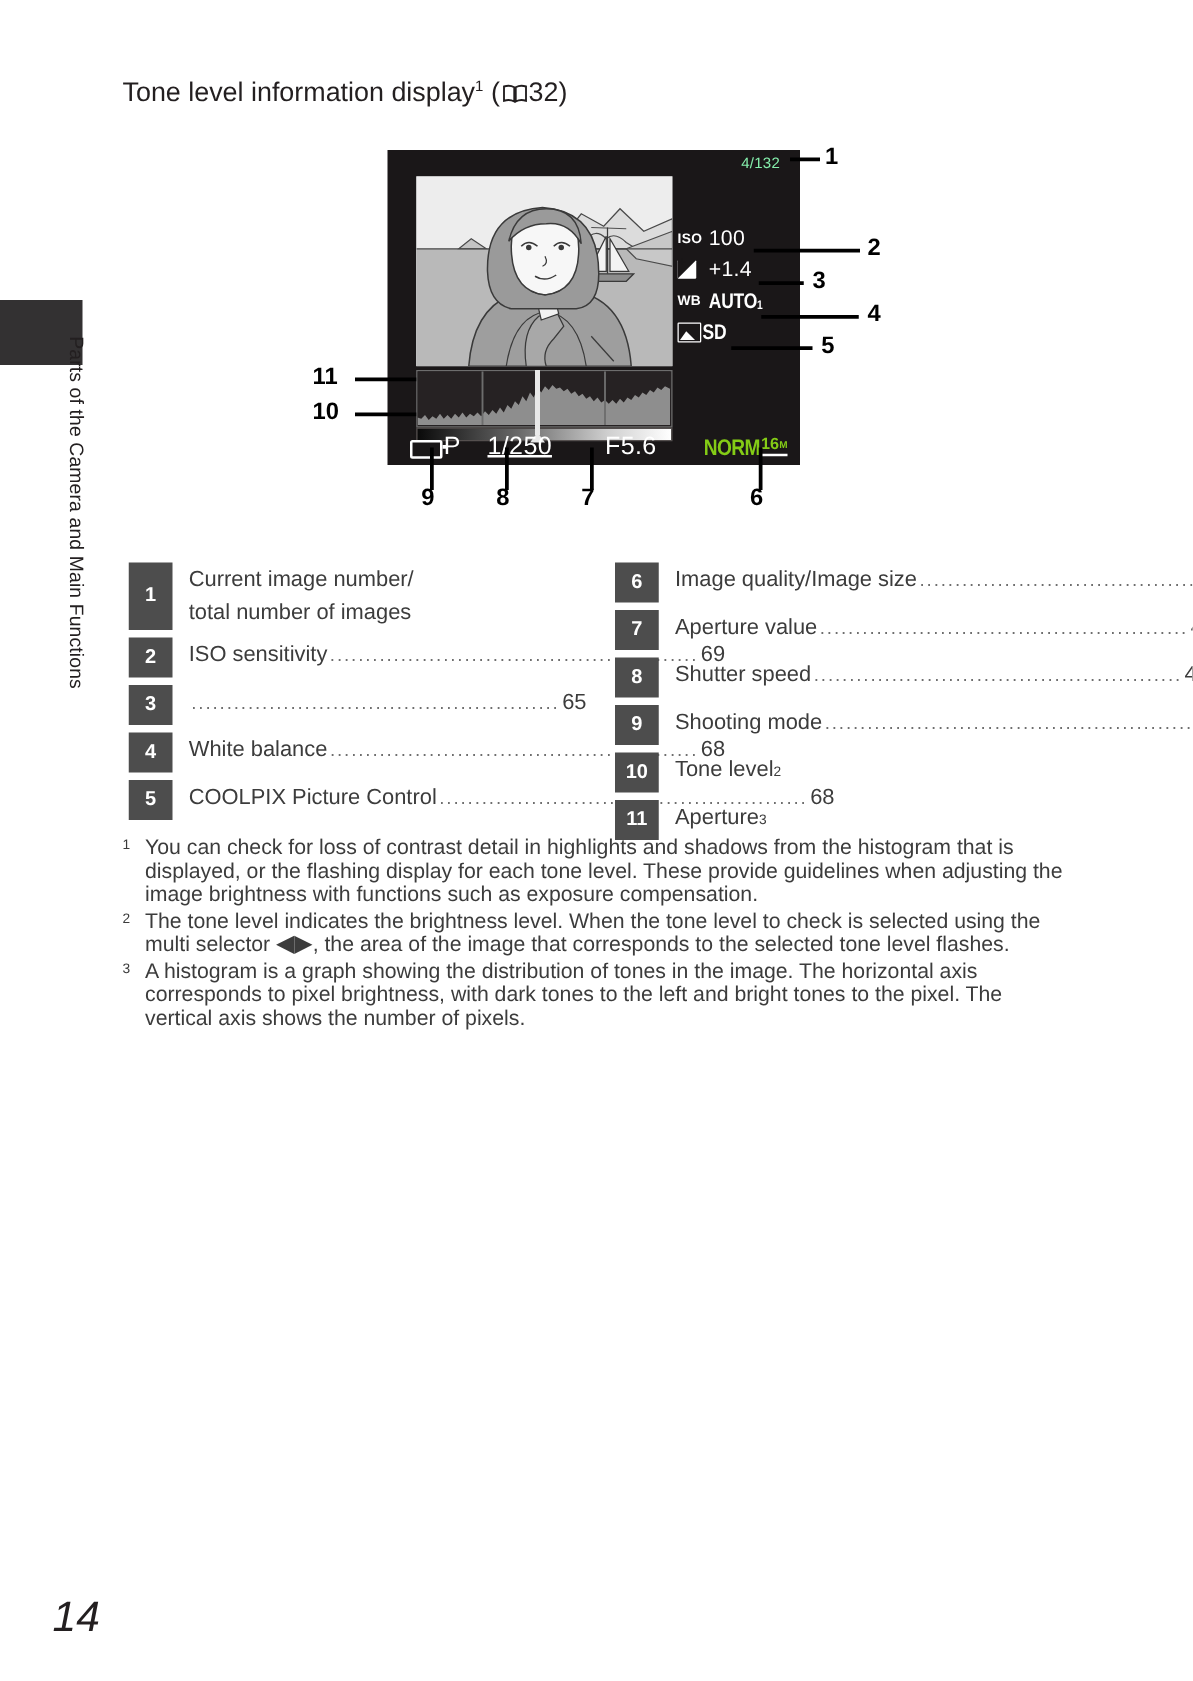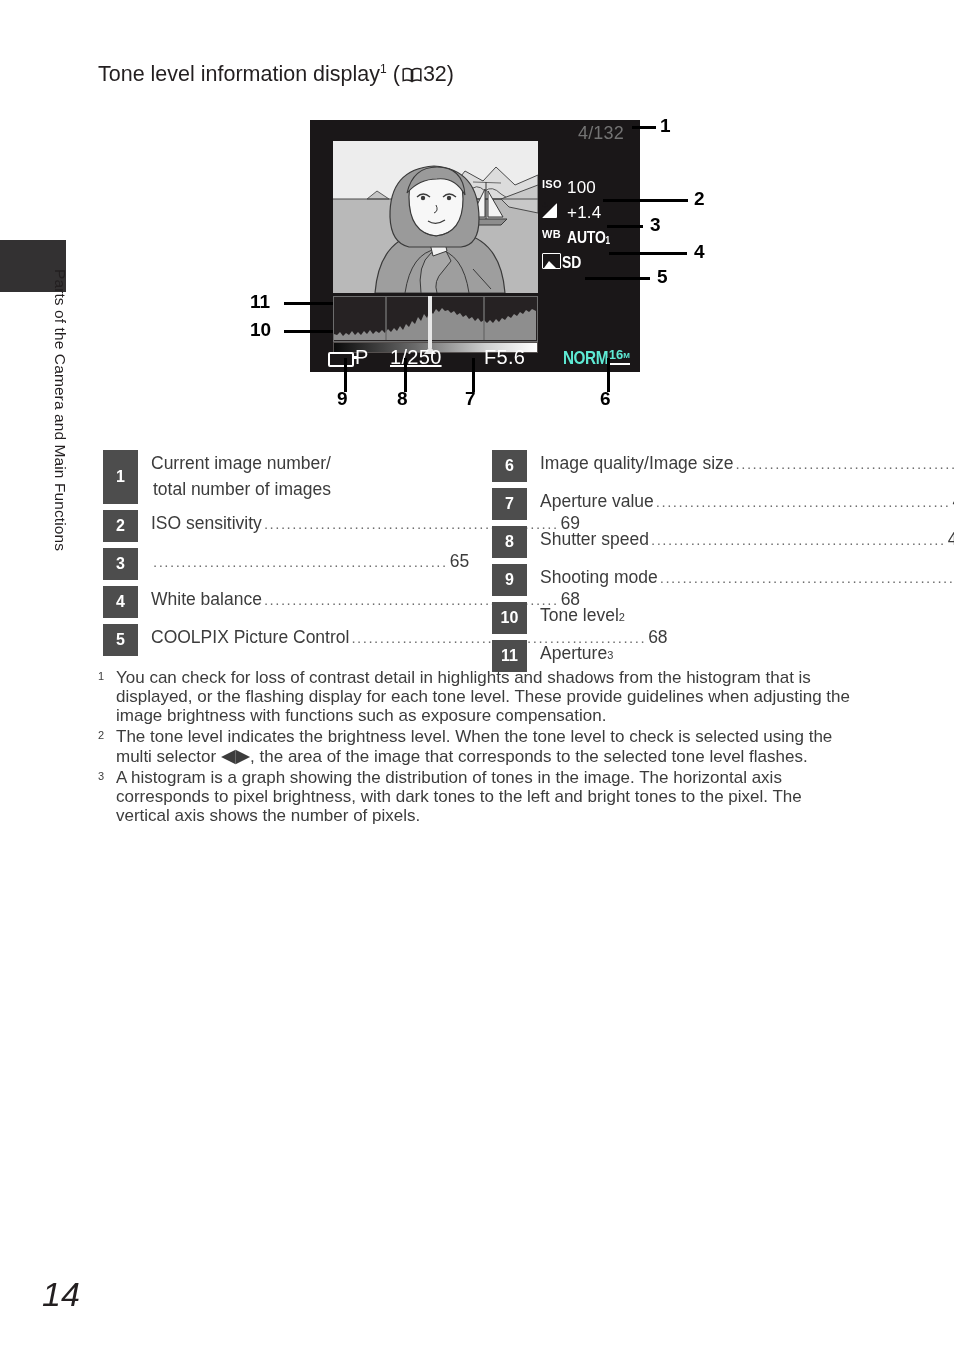--- a/index.html
+++ b/index.html
@@ -79,35 +79,36 @@
     height: 152px;
     background: #d9d9d9;
     overflow: hidden;
   }
   .photo svg { display: block; }
 
   .frame-count {
     position: absolute;
     right: 16px;
     top: 3px;
-    color: #737373;
-    font-size: 18px;
+    color: #86efac;
+    font-size: 12px;
     letter-spacing: 0.2px;
   }
 
   
   .info-col {
     position: absolute;
     left: 232px;
     top: 58px;
     width: 96px;
     color: #ffffff;
   }
   .info-row {
     display: flex;
+    align-items: center;
     height: 25px;
     white-space: nowrap;
   }
   .tag {
     font-size: 11px;
     font-weight: bold;
     width: 25px;
     display: inline-block;
     letter-spacing: 0.3px;
   }
@@ -233,21 +234,21 @@
     top: 226px;
     letter-spacing: 0.3px;
   }
   .bot-mode  { left: 45px; }
   .bot-shut  { left: 80px; text-decoration: underline; }
   .bot-aper  { left: 162px; margin-left: 12px; }
   .quality {
     position: absolute;
     right: 10px;
     top: 228px;
-    color: #5eead4;
+    color: #84cc16;
     display: flex;
     align-items: flex-start;
   }
   .q-norm {
     font-size: 18px;
     font-weight: bold;
     letter-spacing: -0.5px;
     transform: scaleX(0.85);
     transform-origin: right center;
     display: inline-block;
@@ -317,21 +318,21 @@
     flex: 1;
     overflow: hidden;
     white-space: nowrap;
     color: #6e6e6e;
     font-size: 15px;
     letter-spacing: 1.5px;
     margin: 0 2px 0 2px;
     height: 20px;
   }
   .ltext .pg { flex: none; }
-  .two-line { display: block; line-height: 26px; white-space: normal; text-align: right; }
+  .two-line { display: block; line-height: 26px; white-space: normal; }
   .ltext sup { font-size: 11px; vertical-align: super; }
 
   
   .notes {
     position: absolute;
     left: 98px;
     top: 668px;
     width: 760px;
     font-size: 17px;
     color: #3c3c3c;

